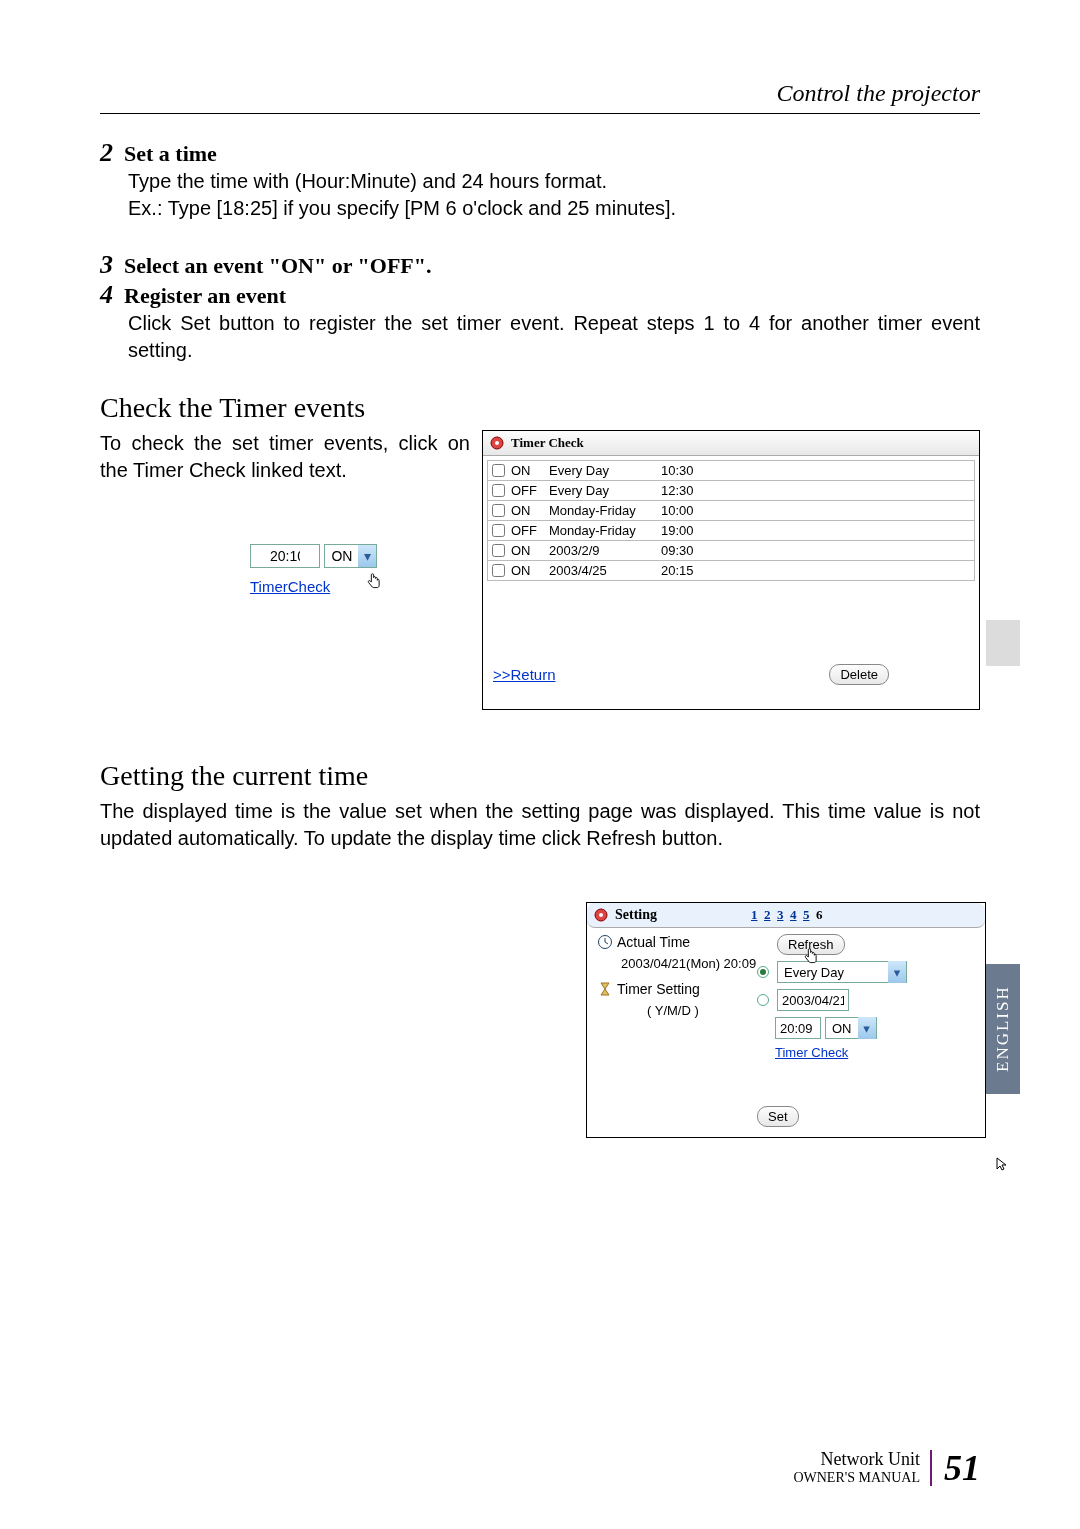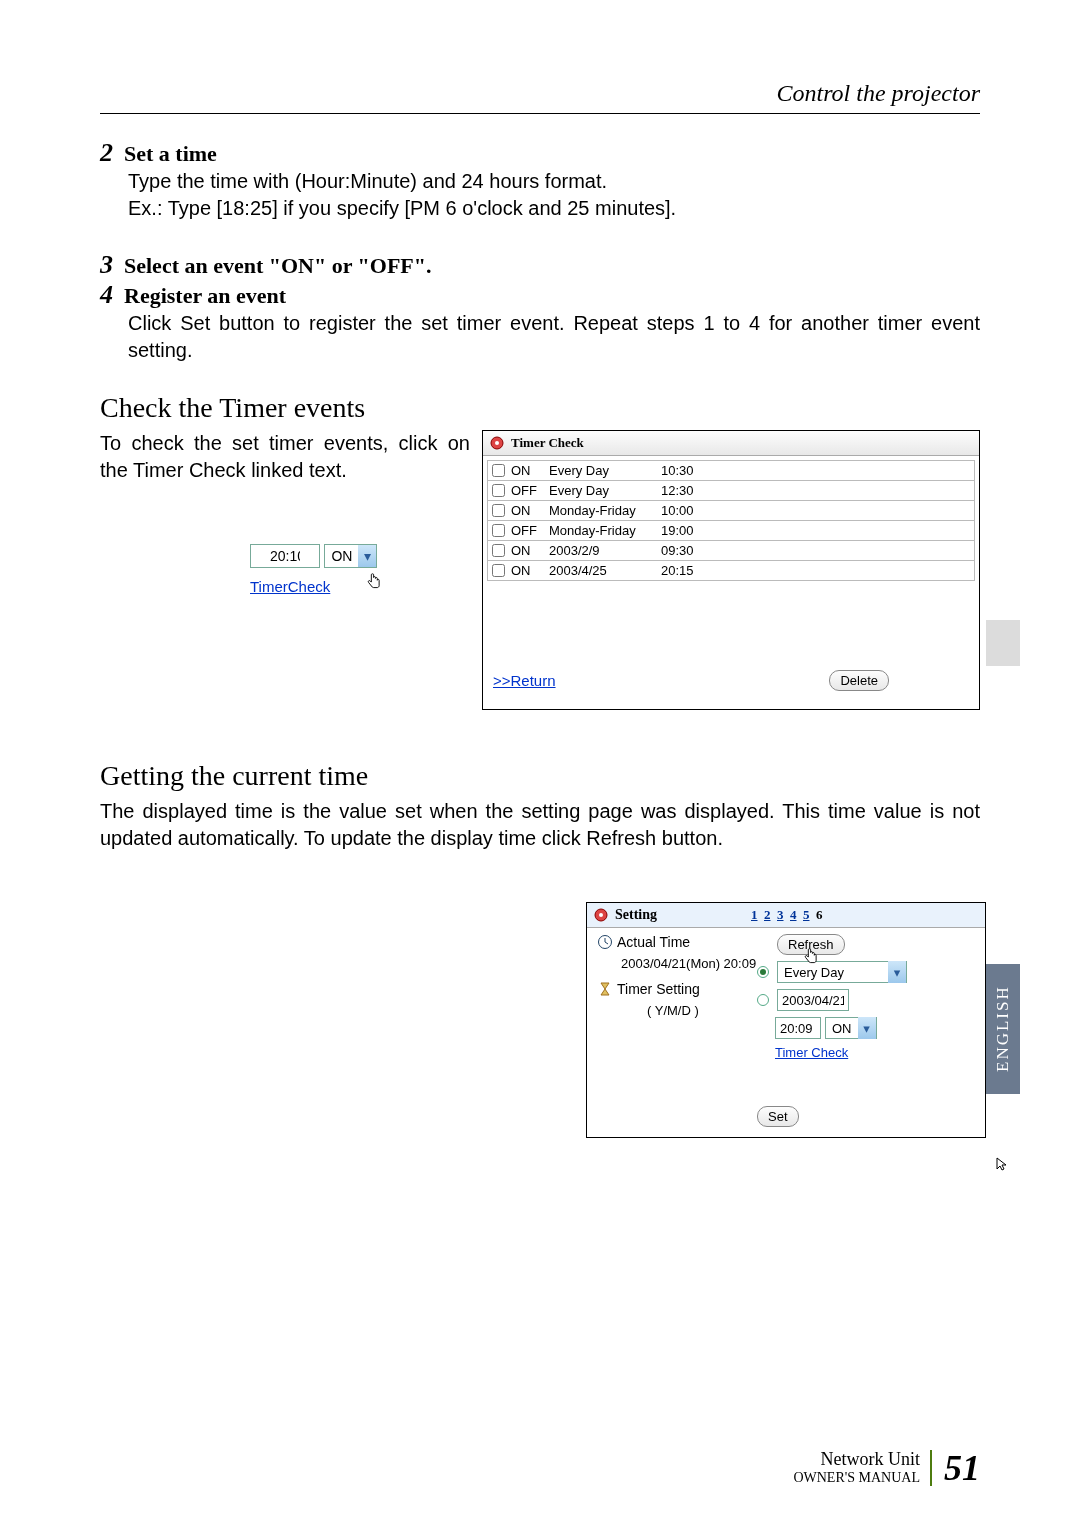--- a/index.html
+++ b/index.html
@@ -27,38 +27,38 @@
   .panel-inner { padding: 0; }
   .tc-row { display: flex; align-items: center; border: 1px solid #bbb; margin: -1px 4px 0 4px; padding: 1px 4px; min-height: 21px; }
   .tc-row:first-child { margin-top: 4px; }
   .tc-row input[type=checkbox] { margin-right: 6px; }
   .tc-row .c1 { width: 38px; }
   .tc-row .c2 { width: 112px; }
   .tc-row .c3 { width: 50px; }
   .panel-footer { display: flex; justify-content: space-between; align-items: center; padding: 12px 90px 10px 10px; margin-top: 60px; }
   .btn { border: 1px solid #888; background: linear-gradient(#fdfdfd,#e8e8e8); border-radius: 10px; padding: 2px 10px; font-size: 13px; }
   .setting-panel { border: 1.5px solid #000; background: #fff; font-size: 14px; width: 400px; }
-  .setting-panel .panel-title { background: #e9f2fc; }
+  .setting-panel .panel-title { background: #e9f2fc; border-radius: 8px; }
   .sp-body { display: flex; }
   .sp-left { flex: 0 0 170px; padding: 6px 0 0 10px; }
   .sp-right { flex: 1; padding: 6px 10px 0 0; }
   .sp-row { margin-bottom: 6px; display: flex; align-items: center; gap: 4px; }
   .icon16 { width: 16px; height: 16px; display: inline-block; }
   .radio { width: 12px; height: 12px; border: 1px solid #5a8; border-radius: 50%; display: inline-flex; align-items: center; justify-content: center; margin-right: 4px; }
   .radio .dot { width: 6px; height: 6px; background: #2a7a3a; border-radius: 50%; }
   .sp-right input[type=text] { border: 1px solid #7a9; height: 22px; padding: 1px 4px; font-size: 13px; }
   .sel2 { display: inline-flex; border: 1px solid #7a9; height: 22px; align-items: center; background: #fff; }
   .sel2 span { padding: 0 6px; font-size: 13px; }
   .pagelinks a { color: #003399; text-decoration: underline; margin-right: 3px; font-size: 13px; }
   .pagelinks .cur { color: #000; text-decoration: none; }
   .sp-footer { padding: 40px 0 10px 170px; }
   .side-tab { position: absolute; right: 60px; top: 964px; width: 34px; height: 130px; background: #6b7a8f; color: #fff; display: flex; align-items: center; justify-content: center; writing-mode: vertical-rl; transform: rotate(180deg); font-family: 'Times New Roman', serif; font-size: 17px; letter-spacing: 2px; }
   .gray-stub { position: absolute; right: 60px; top: 620px; width: 34px; height: 46px; background: #dcdcdc; }
   .page-foot { position: absolute; right: 100px; bottom: 40px; text-align: right; font-family: 'Times New Roman', serif; }
-  .page-foot .nu { font-size: 18px; display: inline-block; border-right: 2px solid #4d7c0f; padding-right: 10px; margin-right: 8px; vertical-align: middle; line-height: 1.1; text-align: right; }
+  .page-foot .nu { font-size: 18px; display: inline-block; border-right: 2px solid #701a75; padding-right: 10px; margin-right: 8px; vertical-align: middle; line-height: 1.1; text-align: right; }
   .page-foot .nu .om { font-size: 14px; display: block; }
   .page-foot .pn { font-family: 'Times New Roman', serif; font-style: italic; font-weight: bold; font-size: 36px; vertical-align: middle; }
   .gear { width: 16px; height: 16px; }
 </style>
 </head>
 <body>
 
 <div class="page">
   <div class="top-header">Control the projector</div>
 
@@ -135,21 +135,21 @@
               <span class="c2">2003/2/9</span>
               <span class="c3">09:30</span>
             </div>
             <div class="tc-row">
               <input type="checkbox" style="">
               <span class="c1">ON</span>
               <span class="c2">2003/4/25</span>
               <span class="c3">20:15</span>
             </div>
           </div>
-        <div class="panel-footer" style="position:absolute; bottom:8px; left:0; right:0;">
+        <div class="panel-footer" style="position:absolute; bottom:14px; left:0; right:0;">
           <a href="#" class="link">&gt;&gt;Return</a>
           <button class="btn">Delete</button>
         </div>
       </div>
     </div>
   </div>
 
   <div style="height:50px;"></div>
 
   <div class="section-h">Getting the current time</div>

